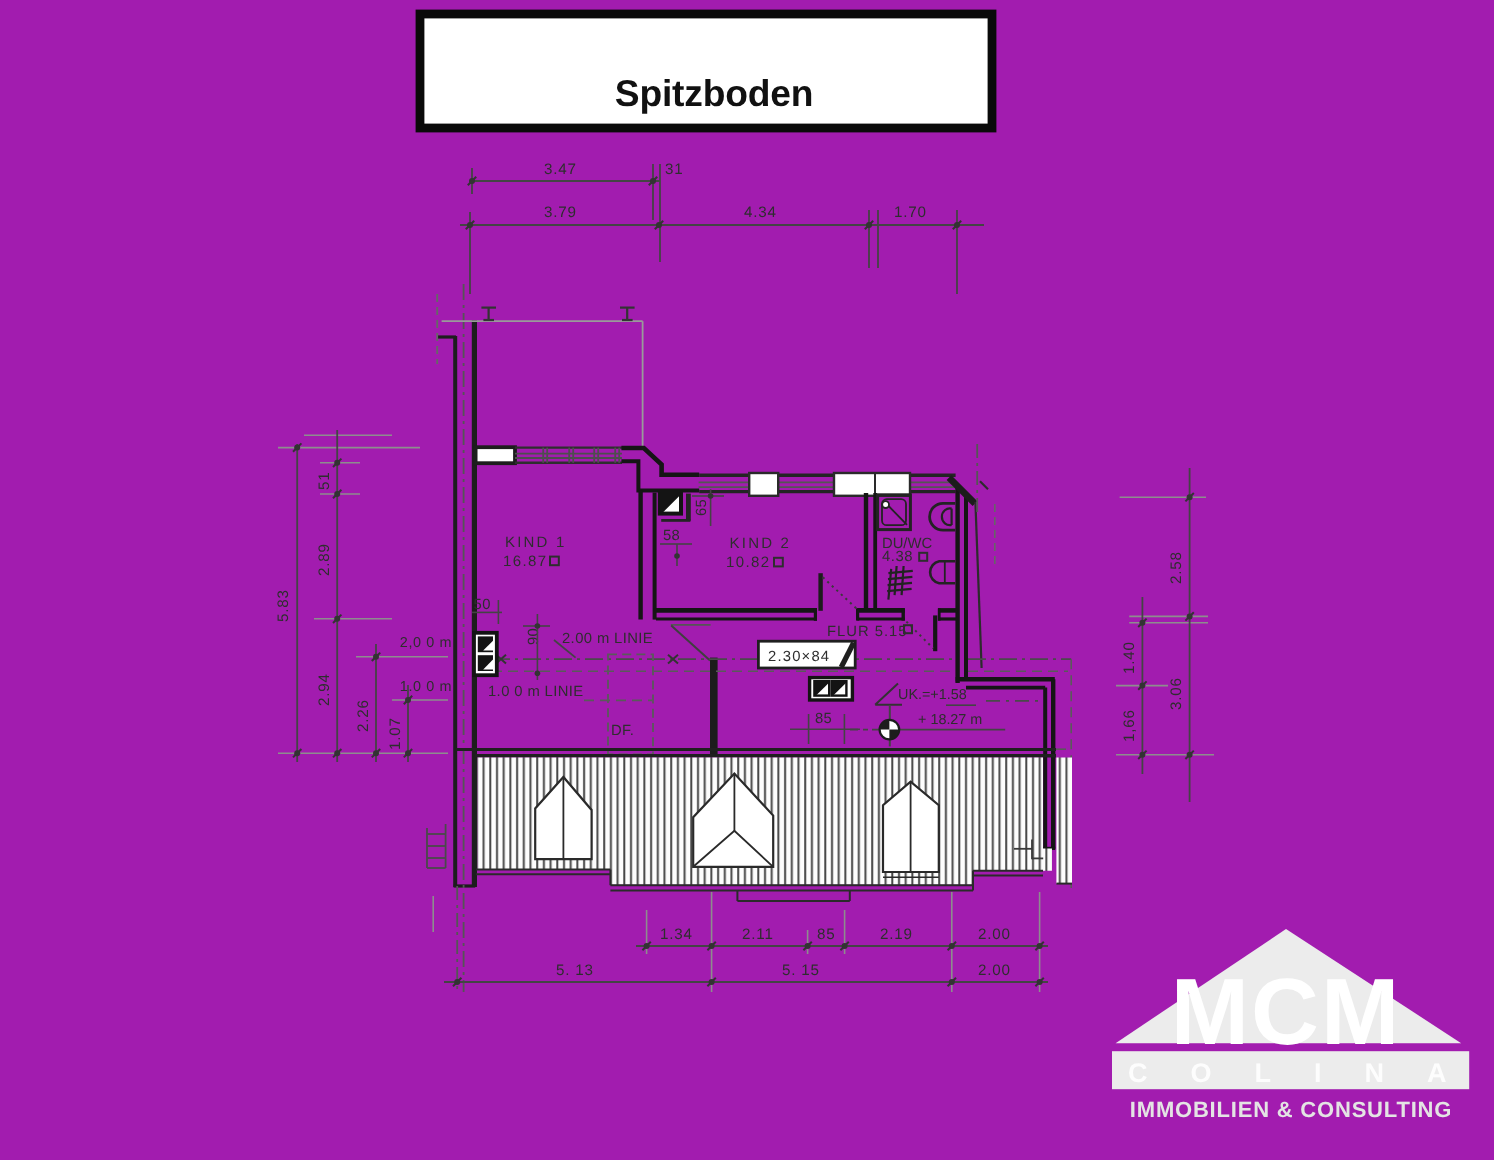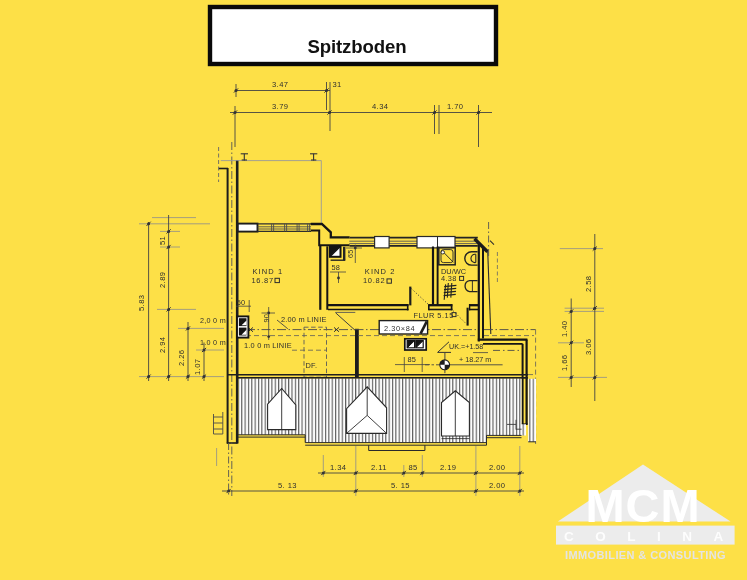--- a/index.html
+++ b/index.html
@@ -1,16 +1,16 @@
 <!DOCTYPE html>
 <html><head>
 <meta charset="utf-8">
 <style>
 html,body{margin:0;padding:0;background:#fff;}
-#page{position:relative;width:747px;height:580px;background:#fde047;overflow:hidden;
+#page{position:relative;width:747px;height:580px;background:#a21caf;overflow:hidden;
 font-family:"Liberation Sans", sans-serif;}
 svg text{font-family:"Liberation Sans", sans-serif;fill:#2e2e2e;}
 .dim{font-size:7.6px;letter-spacing:0.4px;}
 .room{font-size:7.5px;letter-spacing:1.1px;}
 .sm{font-size:7.4px;letter-spacing:0.2px;}
 </style>
 </head>
 <body>
 <div id="page">
 <svg width="747" height="580" viewBox="0 0 747 580">

